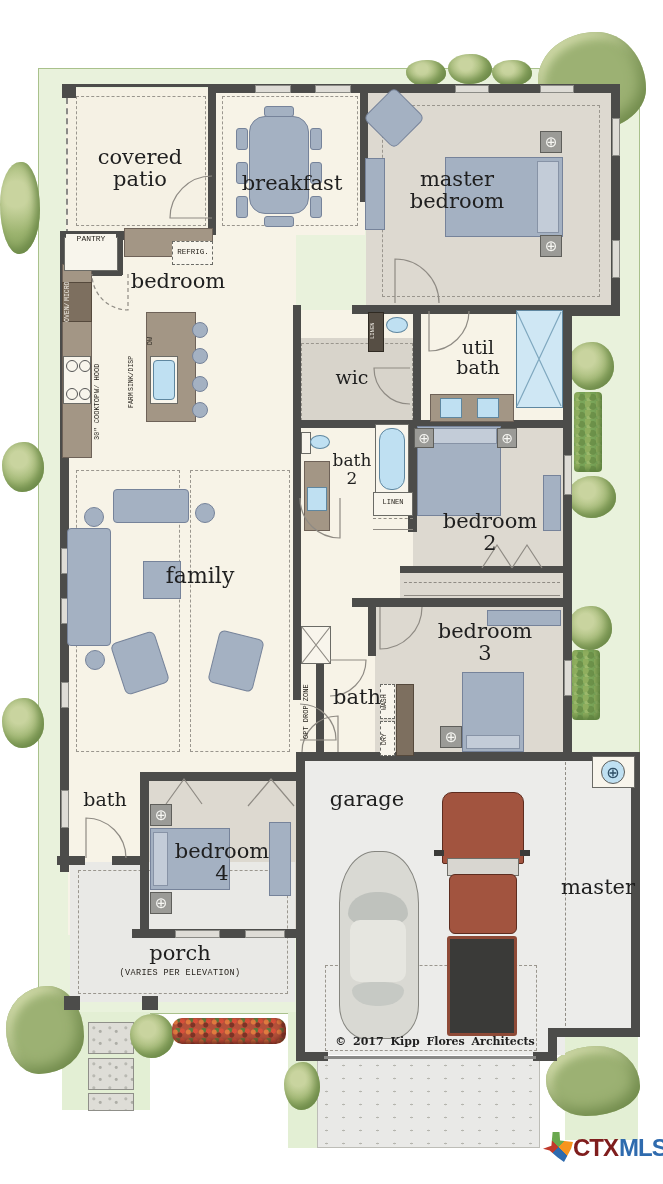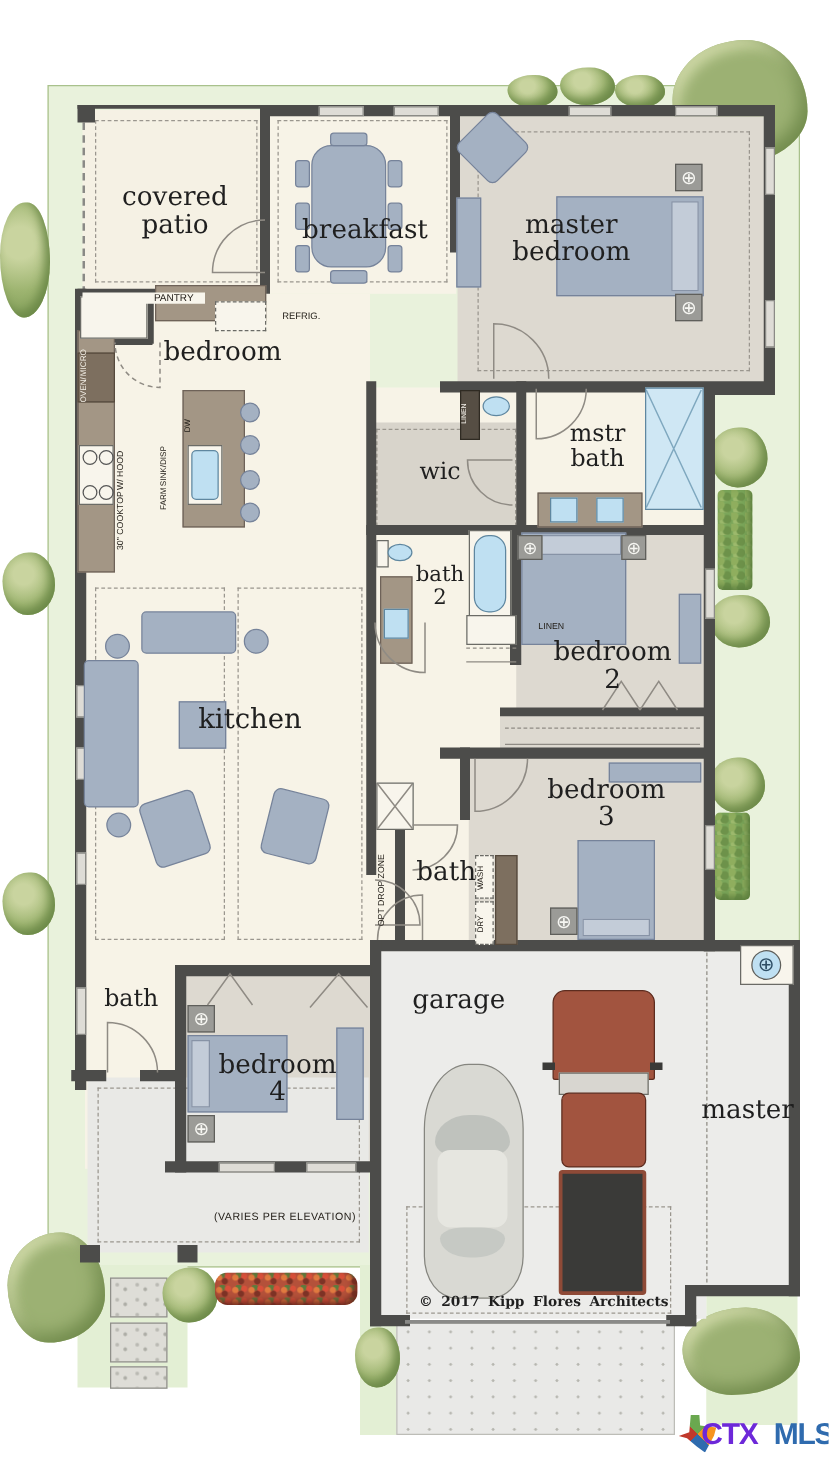--- a/index.html
+++ b/index.html
@@ -13,21 +13,21 @@
   .furn{position:absolute;background:#a4b1c2;border:1px solid #76839a;box-sizing:border-box;}
   .soft{position:absolute;background:#c3ccd8;border:1px solid #8793a6;box-sizing:border-box;}
   .counter{position:absolute;background:#a39685;border:1px solid #6e6258;box-sizing:border-box;}
   .appl{position:absolute;background:#7d6f5f;border:1px solid #55493c;box-sizing:border-box;}
   .waterbox{position:absolute;background:#bfe0f2;border:1px solid #5f87a0;box-sizing:border-box;}
   .whitebox{position:absolute;background:#f8f5ec;border:1px solid #6b6b66;box-sizing:border-box;}
   .fix{position:absolute;background:#9b9b97;border:1px solid #5f5f5b;box-sizing:border-box;
        display:flex;align-items:center;justify-content:center;color:#f6f6f2;
        font-family:"Liberation Sans",sans-serif;}
   .lbl{position:absolute;color:#1f1f1f;text-align:center;line-height:1.05;}
-  .slbl{position:absolute;font-family:Liberation Sans, sans-serif;color:#26221c;text-align:center;padding-left:48px;}
+  .slbl{position:absolute;font-family:Liberation Mono, monospace;color:#26221c;text-align:center;}
   .vtext{writing-mode:vertical-rl;transform:rotate(180deg);}
   .tree{position:absolute;border-radius:54% 46% 58% 42%/48% 57% 43% 52%;
         background:radial-gradient(circle at 35% 35%,#ccd6a4 0 25%,#a3b577 55%,#7f9а58 100%);
         background-color:#9cb173;box-shadow:inset -6px -6px 14px #718b4c, inset 5px 6px 10px #d3dcab;}
   .bush{position:absolute;border-radius:50% 45% 52% 48%/46% 52% 48% 54%;
         background:radial-gradient(circle at 40% 35%,#c9d49f 0 20%,#9db470 60%,#7d9a55 100%);
         box-shadow:inset -4px -4px 8px #6d8a49;}
   .hedge{position:absolute;background:
          radial-gradient(circle at 20% 30%,#8fae5e 0 3px,transparent 4px),
          radial-gradient(circle at 70% 60%,#6d924a 0 3px,transparent 4px),
@@ -277,42 +277,43 @@
       <div>patio</div>
   </div>
   <div class="lbl" style="left:222px;top:172px;width:140px;font-size:21px;">breakfast</div>
   <div class="lbl" style="left:382px;top:168px;width:150px;font-size:21px;">
     <div>master</div>
       <div>bedroom</div>
   </div>
   <div class="lbl" style="left:118px;top:270px;width:120px;font-size:21px;">bedroom</div>
   <div class="lbl" style="left:322px;top:368px;width:60px;font-size:19px;">wic</div>
   <div class="lbl" style="left:438px;top:338px;width:80px;font-size:19px;">
-    <div>mstr</div>
+    <div>util</div>
       <div>bath</div>
   </div>
   <div class="lbl" style="left:322px;top:452px;width:60px;font-size:17px;">
     <div>bath</div>
       <div>2</div>
   </div>
   <div class="lbl" style="left:420px;top:510px;width:140px;font-size:21px;">
     <div>bedroom</div>
       <div>2</div>
   </div>
-  <div class="lbl" style="left:140px;top:564px;width:120px;font-size:22px;">kitchen</div>
+  <div class="lbl" style="left:140px;top:564px;width:120px;font-size:22px;">family</div>
   <div class="lbl" style="left:327px;top:686px;width:60px;font-size:21px;">bath</div>
   <div class="lbl" style="left:415px;top:620px;width:140px;font-size:21px;">
     <div>bedroom</div>
       <div>3</div>
   </div>
   <div class="lbl" style="left:65px;top:790px;width:80px;font-size:19px;">bath</div>
   <div class="lbl" style="left:152px;top:840px;width:140px;font-size:21px;">
     <div>bedroom</div>
       <div>4</div>
   </div>
+  <div class="lbl" style="left:100px;top:942px;width:160px;font-size:21px;">porch</div>
   <div class="slbl" style="left:80px;top:968px;width:200px;font-size:8.5px;letter-spacing:0.4px;">(VARIES PER ELEVATION)</div>
   <div class="lbl" style="left:317px;top:788px;width:100px;font-size:21px;">garage</div>
   <div class="lbl" style="left:548px;top:876px;width:100px;font-size:21px;">master</div>
 
   <div class="slbl" style="left:66px;top:234px;width:50px;font-size:8px;background:#f8f5ec;">PANTRY</div>
   <div class="slbl" style="left:173px;top:248px;width:40px;font-size:7.5px;">REFRIG.</div>
   <div class="slbl vtext" style="left:64px;top:284px;width:26px;height:38px;font-size:6.5px;color:#f3efe6;display:flex;gap:1px;">
     <span>OVEN/</span>
       <span>MICRO</span>
   </div>
@@ -329,17 +330,17 @@
   <div class="slbl vtext" style="left:302px;top:668px;width:12px;height:88px;font-size:7px;">OPT DROP ZONE</div>
   <div class="slbl vtext" style="left:381px;top:686px;width:13px;height:32px;font-size:6.5px;">WASH</div>
   <div class="slbl vtext" style="left:381px;top:723px;width:13px;height:32px;font-size:6.5px;">DRY</div>
 
   <div class="lbl" style="left:330px;top:1036px;width:210px;font-size:11px;font-weight:bold;word-spacing:3px;">© 2017  Kipp  Flores  Architects</div>
 
   <div class="abs" style="left:543px;top:1128px;width:118px;height:40px;">
     <div style="position:absolute;left:0;top:4px;width:30px;height:30px;
                 background:conic-gradient(from 45deg,#F7941E 0 25%,#2F6BAE 25% 50%,#C0392B 50% 75%,#6AA84F 75% 100%);
                 clip-path:polygon(32% 0,55% 0,57% 28%,100% 33%,94% 55%,70% 100%,48% 84%,22% 62%,0 56%,28% 46%);"></div>
-    <span style="position:absolute;left:18px;top:6px;font-family:'Liberation Sans',sans-serif;font-weight:bold;font-size:24px;color:#6d28d9;letter-spacing:-1px;">CTX</span>
+    <span style="position:absolute;left:30px;top:6px;font-family:'Liberation Sans',sans-serif;font-weight:bold;font-size:24px;color:#7f1d1d;letter-spacing:-1px;">CTX</span>
     <span style="position:absolute;left:76px;top:6px;font-family:'Liberation Sans',sans-serif;font-weight:bold;font-size:24px;color:#2F6BAE;letter-spacing:-1px;">MLS</span>
   </div>
 
 </div>
 
 </body></html>

